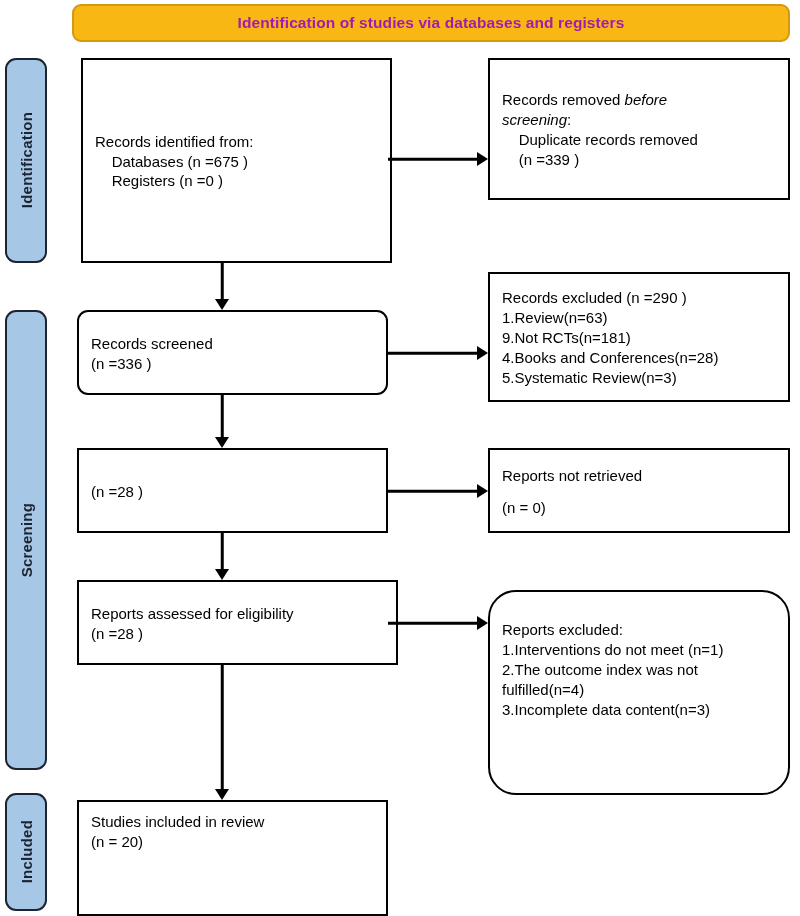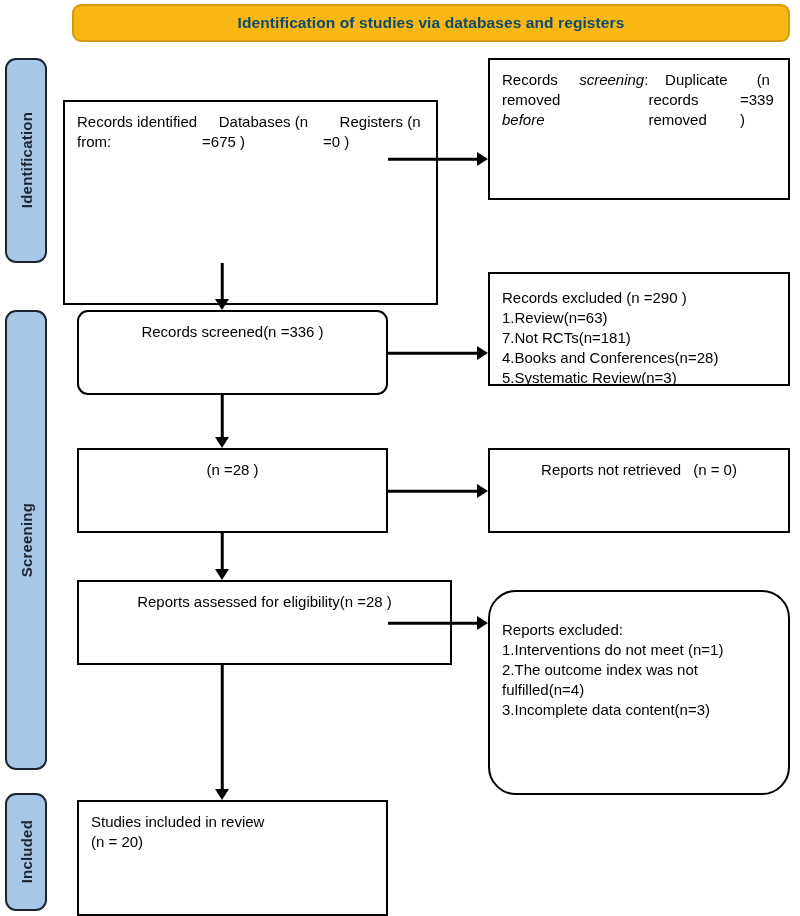--- a/index.html
+++ b/index.html
@@ -27,21 +27,21 @@
     border: 2px solid #D39A10;
     border-radius: 9px;
     box-sizing: border-box;
     display: flex;
     align-items: center;
     justify-content: center;
   }
   .banner-text {
     font-size: 15.5px;
     font-weight: bold;
-    color: #0c4a6e;
+    color: #a21caf;
     letter-spacing: 0.1px;
     text-align: center;
   }
 
   
   .stage-bar {
     position: absolute;
     left: 5px;
     width: 42px;
     background: #A7C7E7;
@@ -72,21 +72,21 @@
   }
   .fbox-text {
     font-size: 15px;
     line-height: 1.33;
     color: #000000;
     white-space: pre-wrap;
   }
   .fbox-text .ital { font-style: italic; }
   .fbox.vcenter {
     display: flex;
-    flex-direction: row;
+    flex-direction: column;
     justify-content: center;
   }
   .fbox.vtop-pad { padding-top: 14px; }
 
   
   .arrow-h, .arrow-v {
     position: absolute;
   }
   .arrow-h .shaft {
     position: absolute;
@@ -139,21 +139,21 @@
   <div class="stage-bar" style="top:58px; height:205px;">
     <span class="stage-bar-text">Identification</span>
   </div>
   <div class="stage-bar" style="top:310px; height:460px;">
     <span class="stage-bar-text">Screening</span>
   </div>
   <div class="stage-bar" style="top:793px; height:118px;">
     <span class="stage-bar-text">Included</span>
   </div>
 
-  <div class="fbox vcenter" style="left:63px; top:58px; width:375px; height:205px;margin-top:42px;">
+  <div class="fbox vcenter" style="left:81px; top:58px; width:311px; height:205px;">
     <div class="fbox-text">Records identified from:</div>
     <div class="fbox-text">    Databases (n =675 )</div>
     <div class="fbox-text">    Registers (n =0 )</div>
   </div>
 
   <div class="arrow-h" style="left:388px; top:147px; width:100px; height:24px;">
     <div class="shaft" style="width:90px;"></div>
     <div class="head"></div>
   </div>
 
@@ -172,24 +172,24 @@
   <div class="fbox vcenter" style="left:77px; top:310px; width:311px; height:85px;border-radius:11px;">
     <div class="fbox-text">Records screened</div>
     <div class="fbox-text">(n =336 )</div>
   </div>
 
   <div class="arrow-h" style="left:388px; top:341px; width:100px; height:24px;">
     <div class="shaft" style="width:90px;"></div>
     <div class="head"></div>
   </div>
 
-  <div class="fbox vtop-pad" style="left:488px; top:272px; width:302px; height:114px;">
+  <div class="fbox vtop-pad" style="left:488px; top:272px; width:302px; height:130px;">
     <div class="fbox-text">Records excluded (n =290 )</div>
     <div class="fbox-text">1.Review(n=63)</div>
-    <div class="fbox-text">7.Not RCTs(n=181)</div>
+    <div class="fbox-text">9.Not RCTs(n=181)</div>
     <div class="fbox-text">4.Books and Conferences(n=28)</div>
     <div class="fbox-text">5.Systematic Review(n=3)</div>
   </div>
 
   <div class="arrow-v" style="left:210px; top:395px; width:24px; height:53px;">
     <div class="shaft" style="height:44px;"></div>
     <div class="head"></div>
   </div>
 
   <div class="fbox vcenter" style="left:77px; top:448px; width:311px; height:85px;">
@@ -204,21 +204,21 @@
   <div class="fbox vcenter" style="left:488px; top:448px; width:302px; height:85px;gap:12px;">
     <div class="fbox-text">Reports not retrieved</div>
     <div class="fbox-text">(n = 0)</div>
   </div>
 
   <div class="arrow-v" style="left:210px; top:533px; width:24px; height:47px;">
     <div class="shaft" style="height:38px;"></div>
     <div class="head"></div>
   </div>
 
-  <div class="fbox vcenter" style="left:77px; top:580px; width:375px; height:85px;">
+  <div class="fbox vcenter" style="left:77px; top:580px; width:321px; height:85px;">
     <div class="fbox-text">Reports assessed for eligibility</div>
     <div class="fbox-text">(n =28 )</div>
   </div>
 
   <div class="arrow-h" style="left:388px; top:611px; width:100px; height:24px;">
     <div class="shaft" style="width:90px;"></div>
     <div class="head"></div>
   </div>
 
   <div class="fbox" style="left:488px; top:590px; width:302px; height:205px; padding-top:28px;border-radius:28px;">

